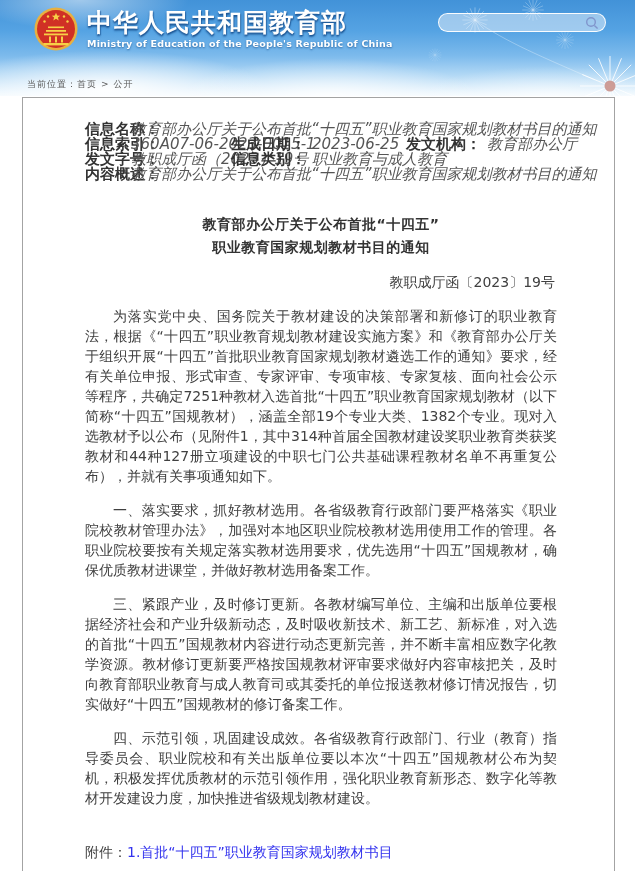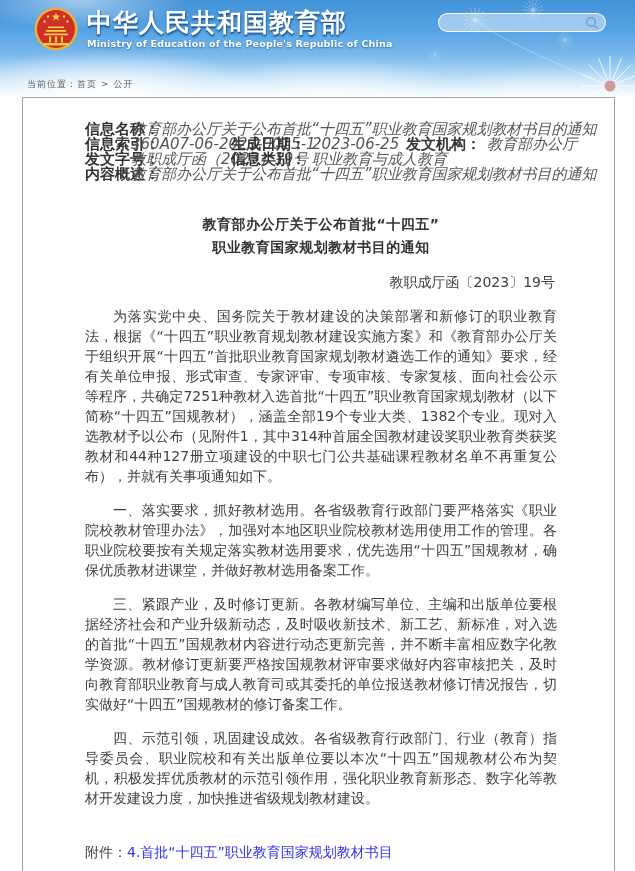--- a/index.html
+++ b/index.html
@@ -189,21 +189,21 @@
     <div class="doc-number docbody">教职成厅函〔2023〕19号</div>
 
     <div class="docbody">
       <p class="para">为落实党中央、国务院关于教材建设的决策部署和新修订的职业教育法，根据《“十四五”职业教育规划教材建设实施方案》和《教育部办公厅关于组织开展“十四五”首批职业教育国家规划教材遴选工作的通知》要求，经有关单位申报、形式审查、专家评审、专项审核、专家复核、面向社会公示等程序，共确定7251种教材入选首批“十四五”职业教育国家规划教材（以下简称“十四五”国规教材），涵盖全部19个专业大类、1382个专业。现对入选教材予以公布（见附件1，其中314种首届全国教材建设奖职业教育类获奖教材和44种127册立项建设的中职七门公共基础课程教材名单不再重复公布），并就有关事项通知如下。</p>
       <p class="para">一、落实要求，抓好教材选用。各省级教育行政部门要严格落实《职业院校教材管理办法》，加强对本地区职业院校教材选用使用工作的管理。各职业院校要按有关规定落实教材选用要求，优先选用“十四五”国规教材，确保优质教材进课堂，并做好教材选用备案工作。</p>
       <p class="para">三、紧跟产业，及时修订更新。各教材编写单位、主编和出版单位要根据经济社会和产业升级新动态，及时吸收新技术、新工艺、新标准，对入选的首批“十四五”国规教材内容进行动态更新完善，并不断丰富相应数字化教学资源。教材修订更新要严格按国规教材评审要求做好内容审核把关，及时向教育部职业教育与成人教育司或其委托的单位报送教材修订情况报告，切实做好“十四五”国规教材的修订备案工作。</p>
       <p class="para">四、示范引领，巩固建设成效。各省级教育行政部门、行业（教育）指导委员会、职业院校和有关出版单位要以本次“十四五”国规教材公布为契机，积极发挥优质教材的示范引领作用，强化职业教育新形态、数字化等教材开发建设力度，加快推进省级规划教材建设。</p>
 
       <div class="attach">
         <div class="attach-line1">
-          <span class="attach-label w1">附件：</span><a>4.首批“十四五”职业教育国家规划教材书目</a>
+          <span class="attach-label w1">附件：</span><a>1.首批“十四五”职业教育国家规划教材书目</a>
         </div>
 
       </div>
 
     </div>
 
   </div>
 </div>
 
 </body></html>

